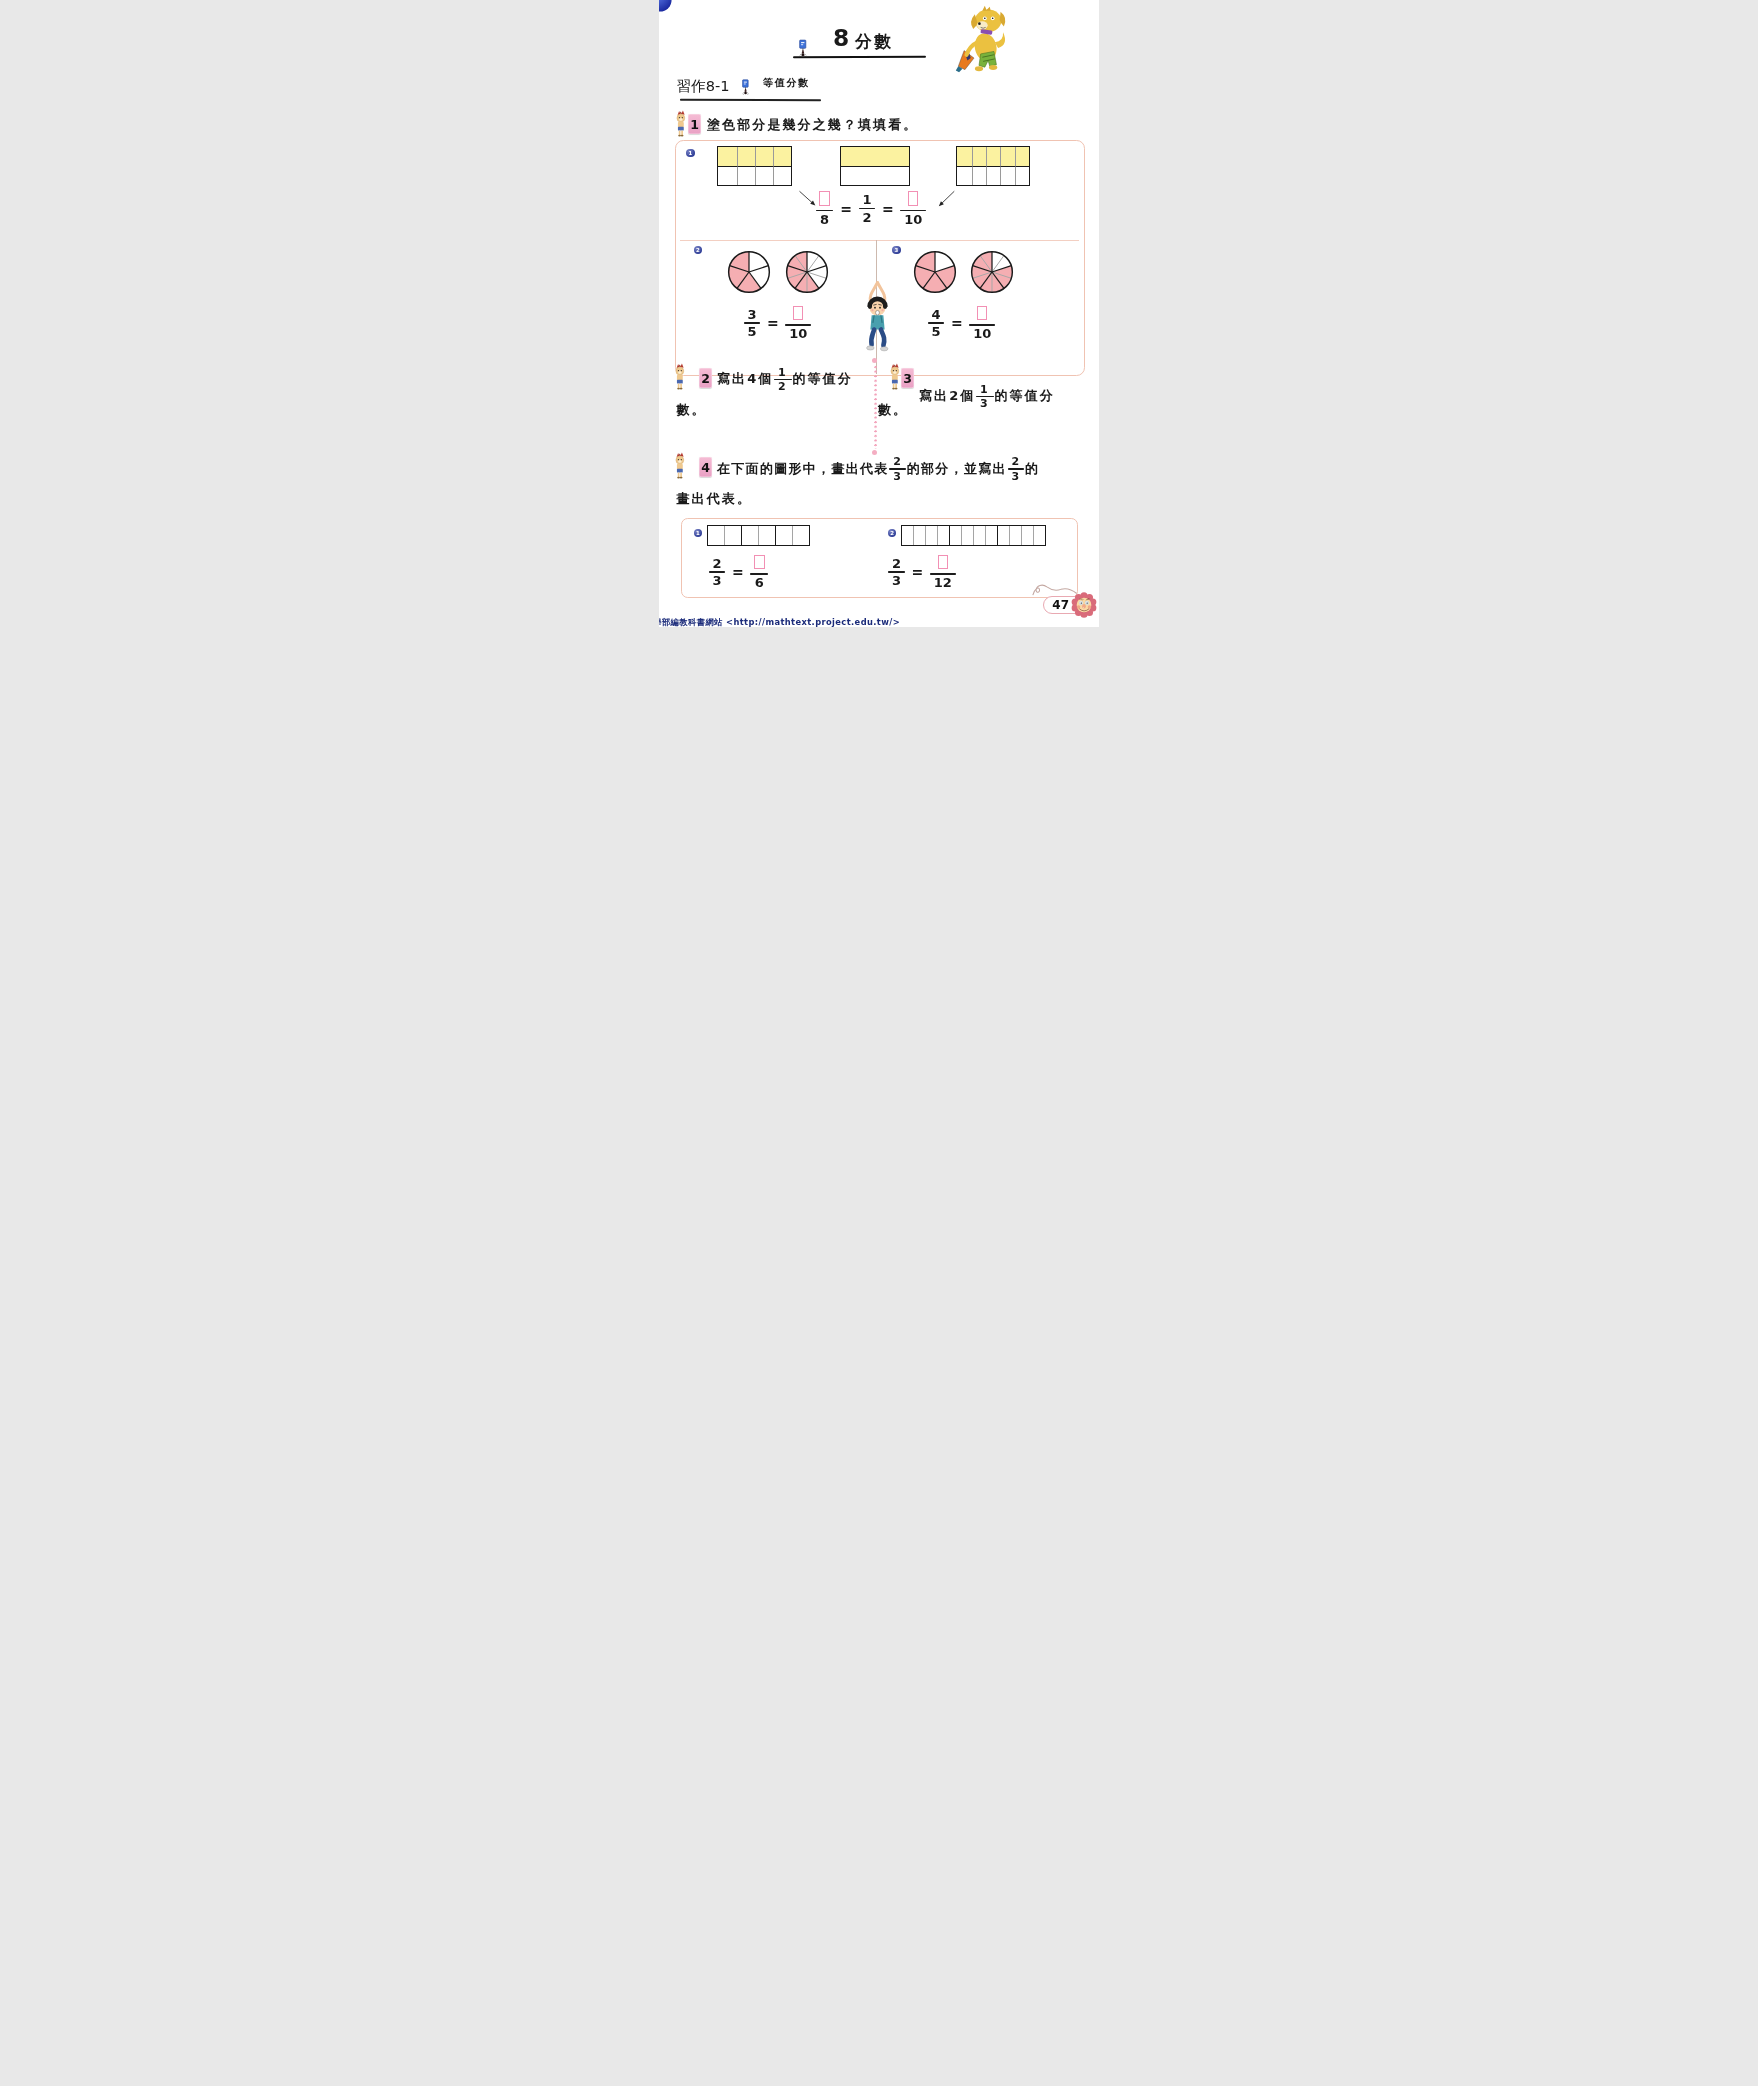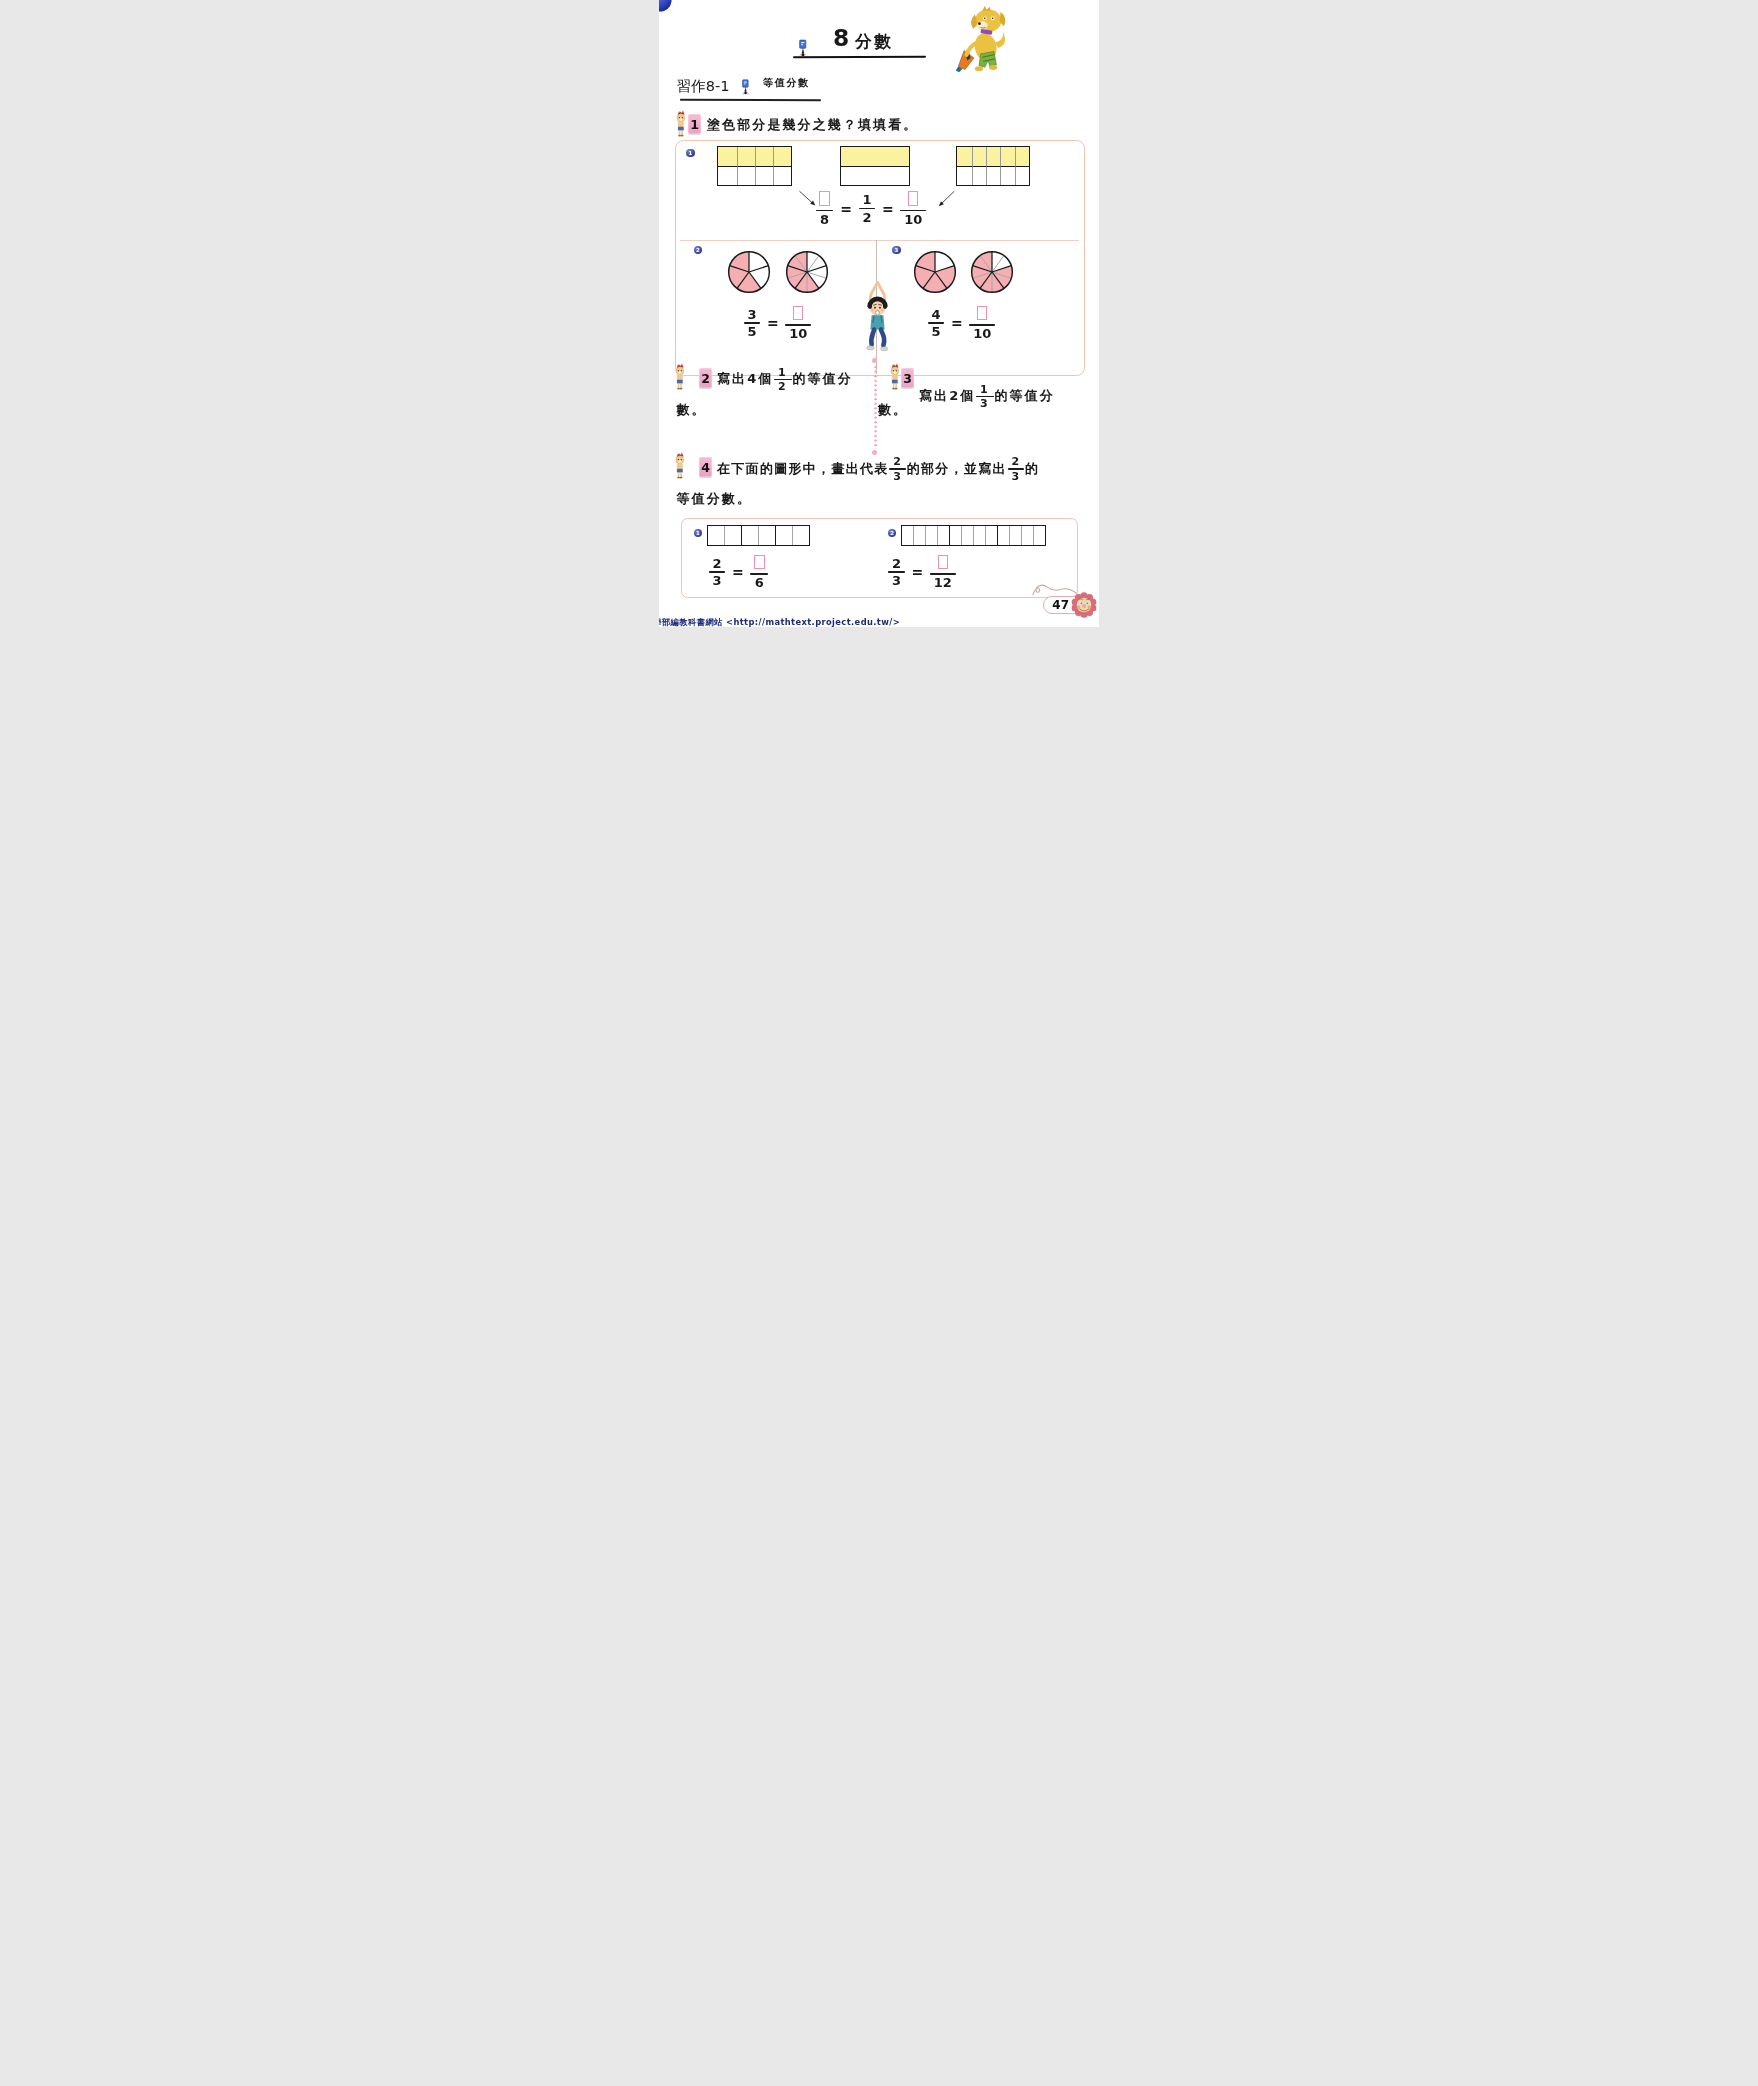--- a/index.html
+++ b/index.html
@@ -443,21 +443,21 @@
       <span class="den">3</span>
     </span>
     <span>的部分，並寫出</span>
     <span class="frac frac-s">
       <span class="num">2</span>
       <span class="bar"></span>
       <span class="den">3</span>
     </span>
     <span>的</span>
   </div>
-  <div class="abs ptext" style="left:17.5px;top:491px;">等值分數。</div>
+  <div class="abs ptext" style="left:17.5px;top:491px;">畫出代表。</div>
 
   <div class="abs panel panel-2">
     <div class="abs bluedot" style="left:11.7px;top:10px;">
       <span>1</span>
     </div>
     <div class="abs strip" style="left:25px;top:5.8px;width:103px;height:21px;">
         <div style="flex: 1 1 0%; background: rgb(255, 255, 255);"></div>
         <div style="flex: 1 1 0%; background: rgb(255, 255, 255); border-left: 0.8px solid rgb(165, 165, 165);"></div>
         <div style="flex: 1 1 0%; background: rgb(255, 255, 255); border-left: 1.5px solid rgb(26, 26, 26);"></div>
         <div style="flex: 1 1 0%; background: rgb(255, 255, 255); border-left: 0.8px solid rgb(165, 165, 165);"></div>

